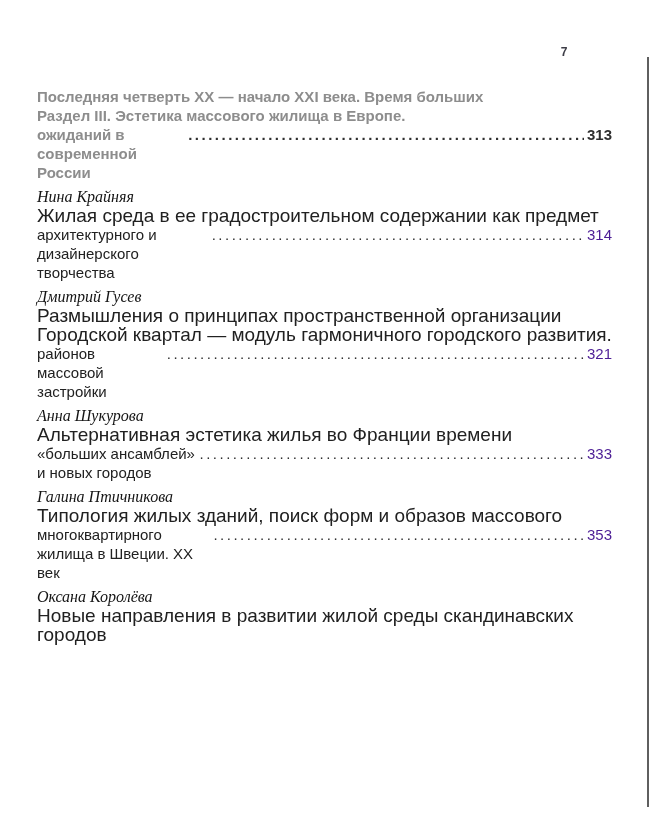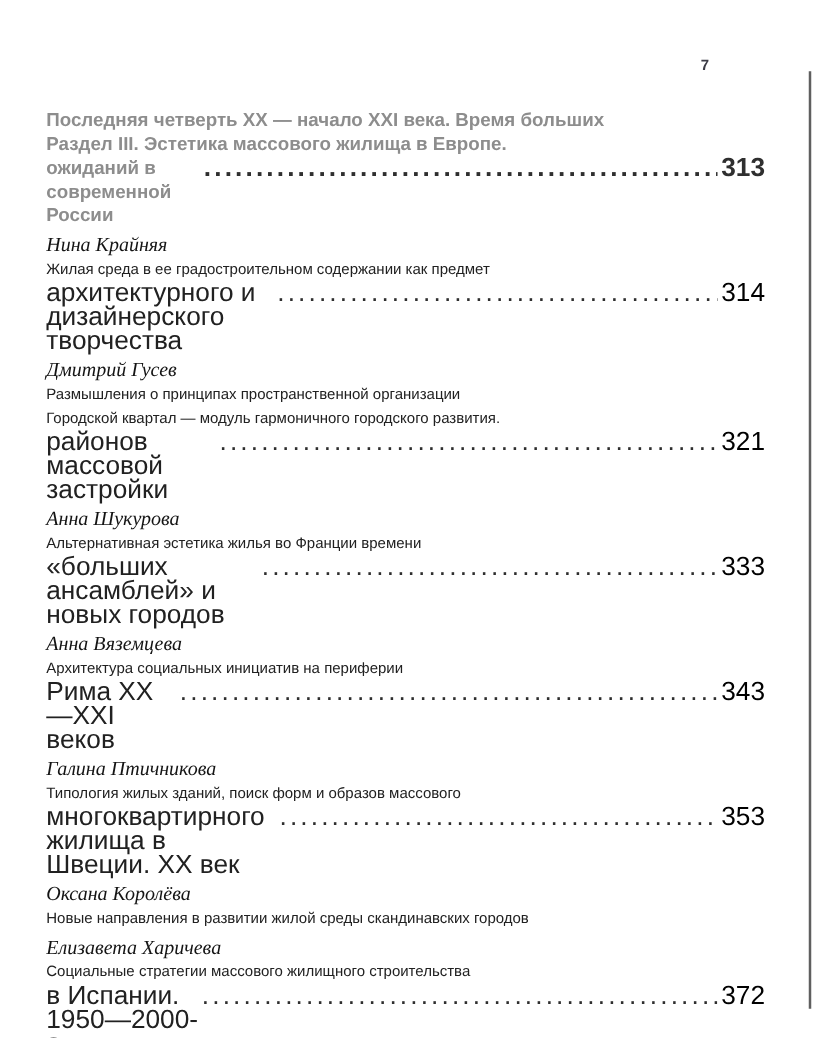--- a/index.html
+++ b/index.html
@@ -37,49 +37,49 @@
 
   
   .heading .h-line {
     font-size: 15px;
     line-height: 19px;
     font-weight: 700;
     color: #8d8d8d;
   }
 
   .row { display: flex; }
-  .row > span { font-size: 21px; line-height: 19px; }
+  .row > span { font-size: 15px; line-height: 19px; }
 
   .dots {
     flex: 1 1 auto;
     overflow: hidden;
     white-space: nowrap;
     margin: 0 3px;
     color: #2e2e2e;
   }
   .dots::after {
     content: "....................................................................................................";
     letter-spacing: 2.5px;
   }
 
-  .pg { flex: 0 0 auto; color: #000000; }
+  .pg { flex: 0 0 auto; color: #4c1d95; }
 
   .heading .dots, .heading .pg { color: #2f2f2f; font-weight: 700; }
 
   
   .entry { margin-top: 5px; }
   .author {
     font-family: "Liberation Serif", serif;
     font-style: italic;
     font-size: 16px;
     line-height: 19px;
     color: #141414;
   }
   .t-line {
-    font-size: 12px;
+    font-size: 19px;
     line-height: 19px;
     color: #212121;
   }
 
   .edge-line {
     position: absolute;
     right: 1px;
     top: 57px;
     width: 2px;
     height: 750px;
@@ -129,52 +129,34 @@
     <div class="entry">
       <div class="author">Анна Шукурова</div>
       <div class="t-line">Альтернативная эстетика жилья во Франции времени</div>
       <div class="row">
         <span class="t-line">«больших ансамблей» и новых городов</span>
         <span class="dots"></span>
         <span class="pg">333</span>
       </div>
     </div>
 
-    <div class="entry">
-      <div class="author">Анна Вяземцева</div>
-      <div class="t-line">Архитектура социальных инициатив на периферии</div>
-      <div class="row">
-        <span class="t-line">Рима XX—XXI веков</span>
-        <span class="dots"></span>
-        <span class="pg">343</span>
-      </div>
-    </div>
 
     <div class="entry">
       <div class="author">Галина Птичникова</div>
       <div class="t-line">Типология жилых зданий, поиск форм и образов массового</div>
       <div class="row">
         <span class="t-line">многоквартирного жилища в Швеции. XX век</span>
         <span class="dots"></span>
         <span class="pg">353</span>
       </div>
     </div>
 
     <div class="entry">
       <div class="author">Оксана Королёва</div>
       <div class="t-line">Новые направления в развитии жилой среды скандинавских городов</div>
     </div>
 
-    <div class="entry">
-      <div class="author">Елизавета Харичева</div>
-      <div class="t-line">Социальные стратегии массового жилищного строительства</div>
-      <div class="row">
-        <span class="t-line">в Испании. 1950—2000-е</span>
-        <span class="dots"></span>
-        <span class="pg">372</span>
-      </div>
-    </div>
 
   </div>
 
   <div class="edge-line"></div>
 
 </div>
 
 </body></html>

